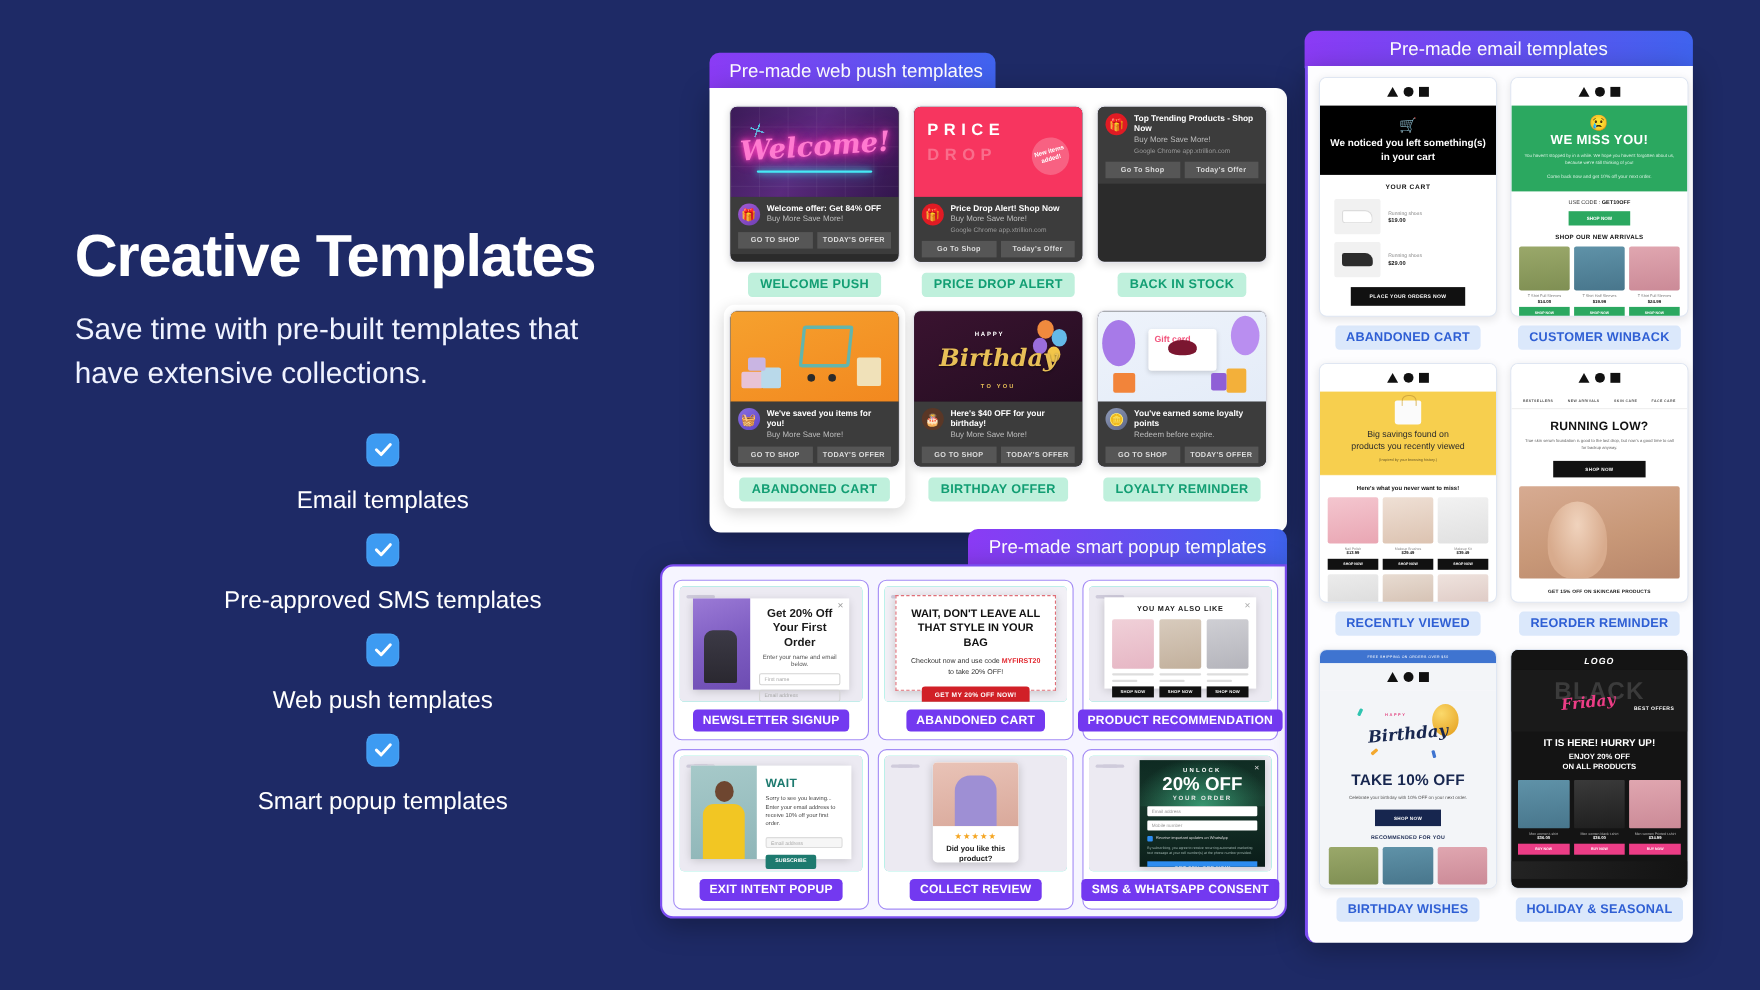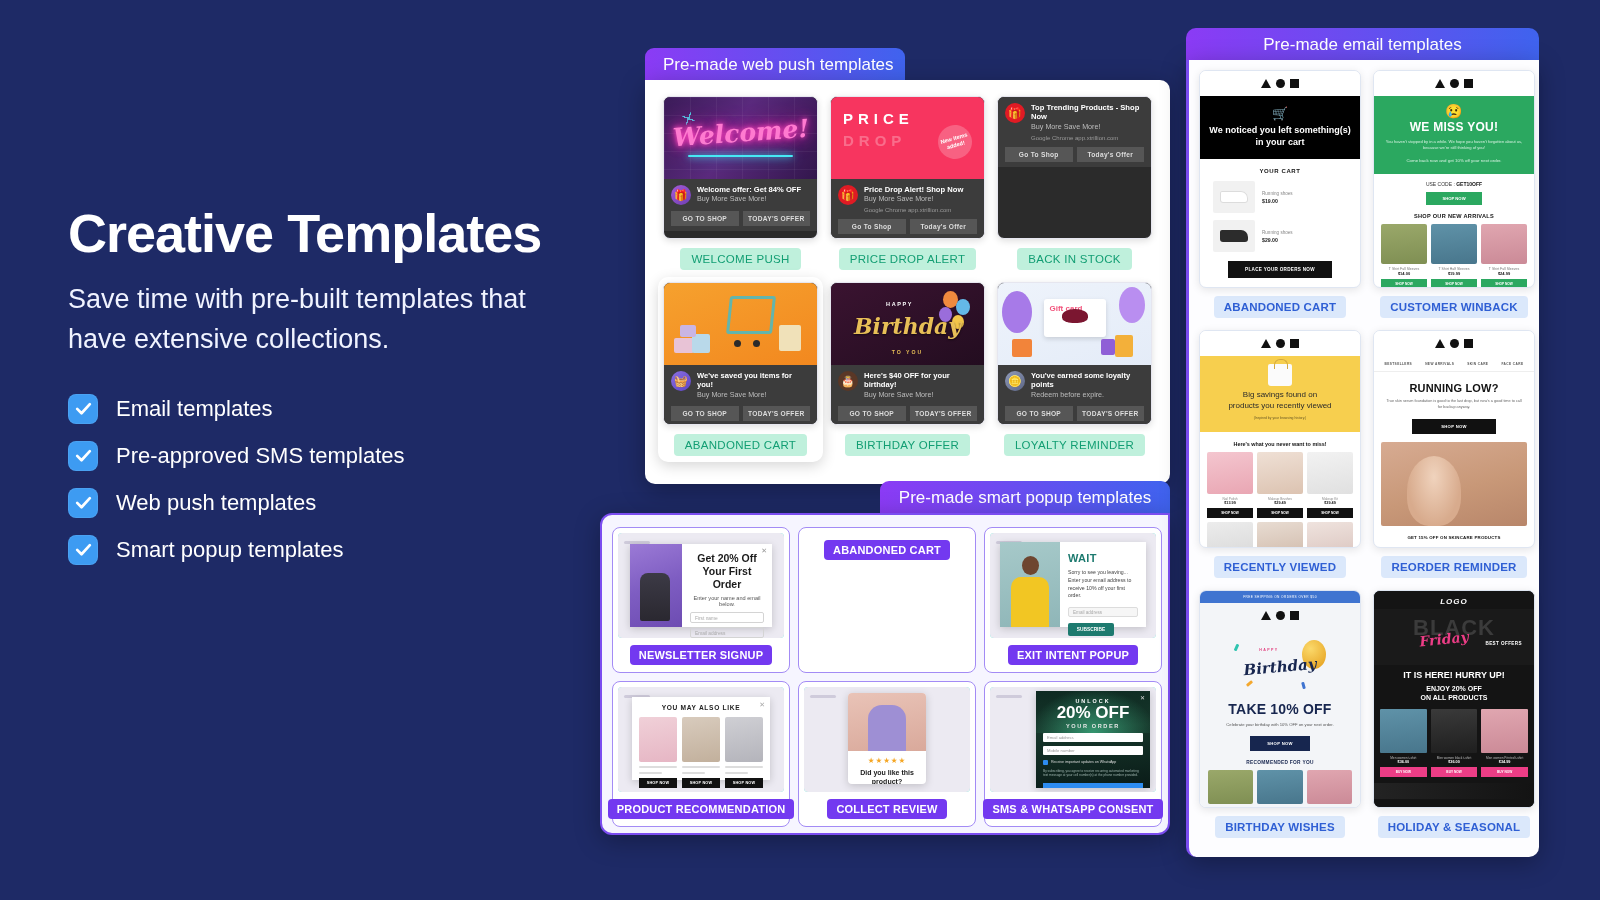--- a/index.html
+++ b/index.html
@@ -15,21 +15,21 @@
   .left-panel { position: absolute; left: 68px; top: 205px; width: 560px; }
   .headline {
     font-size: 54px; font-weight: 700; color: #ffffff;
     letter-spacing: -1px; line-height: 1.05; margin-bottom: 18px;
   }
   .subhead {
     font-size: 27px; font-weight: 400; color: #f0f3ff;
     line-height: 1.48; margin-bottom: 34px; max-width: 500px;
   }
   .feature-list { display: flex; flex-direction: column; gap: 17px; }
-  .feature-item { display: flex; align-items: center; gap: 18px; }
+  .feature-item { display: flex; align-items: center; gap: 18px; flex-direction: column; }
   .check-box {
     width: 30px; height: 30px; border-radius: 8px;
     background: #3d9bf2; flex: 0 0 30px;
     display: flex; align-items: center; justify-content: center;
     box-shadow: 0 0 0 1px rgba(255,255,255,.07) inset;
   }
   .check-box svg { width: 19px; height: 19px; display: block; }
   .feature-label { font-size: 22px; color: #ffffff; font-weight: 400; }
 
   
@@ -94,21 +94,21 @@
     background: #fff; border-radius: 10px; padding: 5px 5px 6px;
     box-shadow: 0 4px 14px rgba(0,0,0,.16); margin: -5px;
   }
   .wp-thumb {
     width: 155px; height: 143px; border-radius: 7px; overflow: hidden;
     border: 1px solid #e6e6ef; background: #2b2b2b; position: relative;
     box-shadow: 0 2px 7px rgba(0,0,0,.13);
   }
   .wp-pill {
     margin-top: 9px; background: #bff0dc; color: #129e73;
-    font-size: 11.5px; font-weight: 400; letter-spacing: .3px;
+    font-size: 11.5px; font-weight: 700; letter-spacing: .3px;
     padding: 5px 11px; border-radius: 4px; white-space: nowrap;
   }
 
   .pu-card {
     border: 1.5px solid #a38bf5; border-radius: 8px; background: #fff;
     padding: 5px 5px 7px; display: flex; flex-direction: column; align-items: center;
   }
   .pu-thumb {
     width: 166px; height: 105px; border-radius: 4px; overflow: hidden;
     position: relative; background: #5eead4;
@@ -791,39 +791,33 @@
                 <div class="inp">First name</div>
                 <div class="inp">Email address</div>
 
               </div>
             </div>
           </div>
           <div class="pu-pill">NEWSLETTER SIGNUP</div>
         </div>
 
         <div class="pu-card">
-          <div class="pu-pill">ABANDONED CART</div>
-        </div>
-
-        <div class="pu-card">
-          <div class="pu-thumb pu3">
+          <div class="pu-thumb pu2">
             <div class="pu-bg"></div>
             <div class="pu-modal">
-              <div class="photo">
-                  <span class="head"></span>
-                </div>
-              <div class="body-col">
-                <h4>WAIT</h4>
-                <div class="sub">Sorry to see you leaving... Enter your email address to receive 10% off your first order.</div>
-                <div class="inp">Email address</div>
-                <div class="cta">SUBSCRIBE</div>
-              </div>
-            </div>
-          </div>
-          <div class="pu-pill">EXIT INTENT POPUP</div>
+              <h4>WAIT, DON'T LEAVE ALL THAT STYLE IN YOUR BAG</h4>
+              <div class="sub">
+                <span>Checkout now and use code </span><span class="code">MYFIRST20</span><br>
+                <span>to take 20% OFF!</span>
+              </div>
+              <div class="cta">GET MY 20% OFF NOW!</div>
+
+            </div>
+          </div>
+          <div class="pu-pill">ABANDONED CART</div>
         </div>
 
         <div class="pu-card">
           <div class="pu-thumb pu4">
             <div class="pu-bg"></div>
             <div class="pu-modal">
               <span class="x">✕</span>
               <div class="ttl">YOU MAY ALSO LIKE</div>
               <div class="row">
                 <div class="prod">
@@ -844,20 +838,38 @@
                   <div class="ln s"></div>
                   <div class="b">SHOP NOW</div>
                 </div>
               </div>
             </div>
           </div>
           <div class="pu-pill">PRODUCT RECOMMENDATION</div>
         </div>
 
         <div class="pu-card">
+          <div class="pu-thumb pu3">
+            <div class="pu-bg"></div>
+            <div class="pu-modal">
+              <div class="photo">
+                  <span class="head"></span>
+                </div>
+              <div class="body-col">
+                <h4>WAIT</h4>
+                <div class="sub">Sorry to see you leaving... Enter your email address to receive 10% off your first order.</div>
+                <div class="inp">Email address</div>
+                <div class="cta">SUBSCRIBE</div>
+              </div>
+            </div>
+          </div>
+          <div class="pu-pill">EXIT INTENT POPUP</div>
+        </div>
+
+        <div class="pu-card">
           <div class="pu-thumb pu5">
             <div class="pu-bg"></div>
             <div class="pu-modal">
               <div class="img"></div>
               <div class="stars">★★★★★</div>
               <h4>Did you like this product?</h4>
 
             </div>
           </div>
           <div class="pu-pill">COLLECT REVIEW</div>

